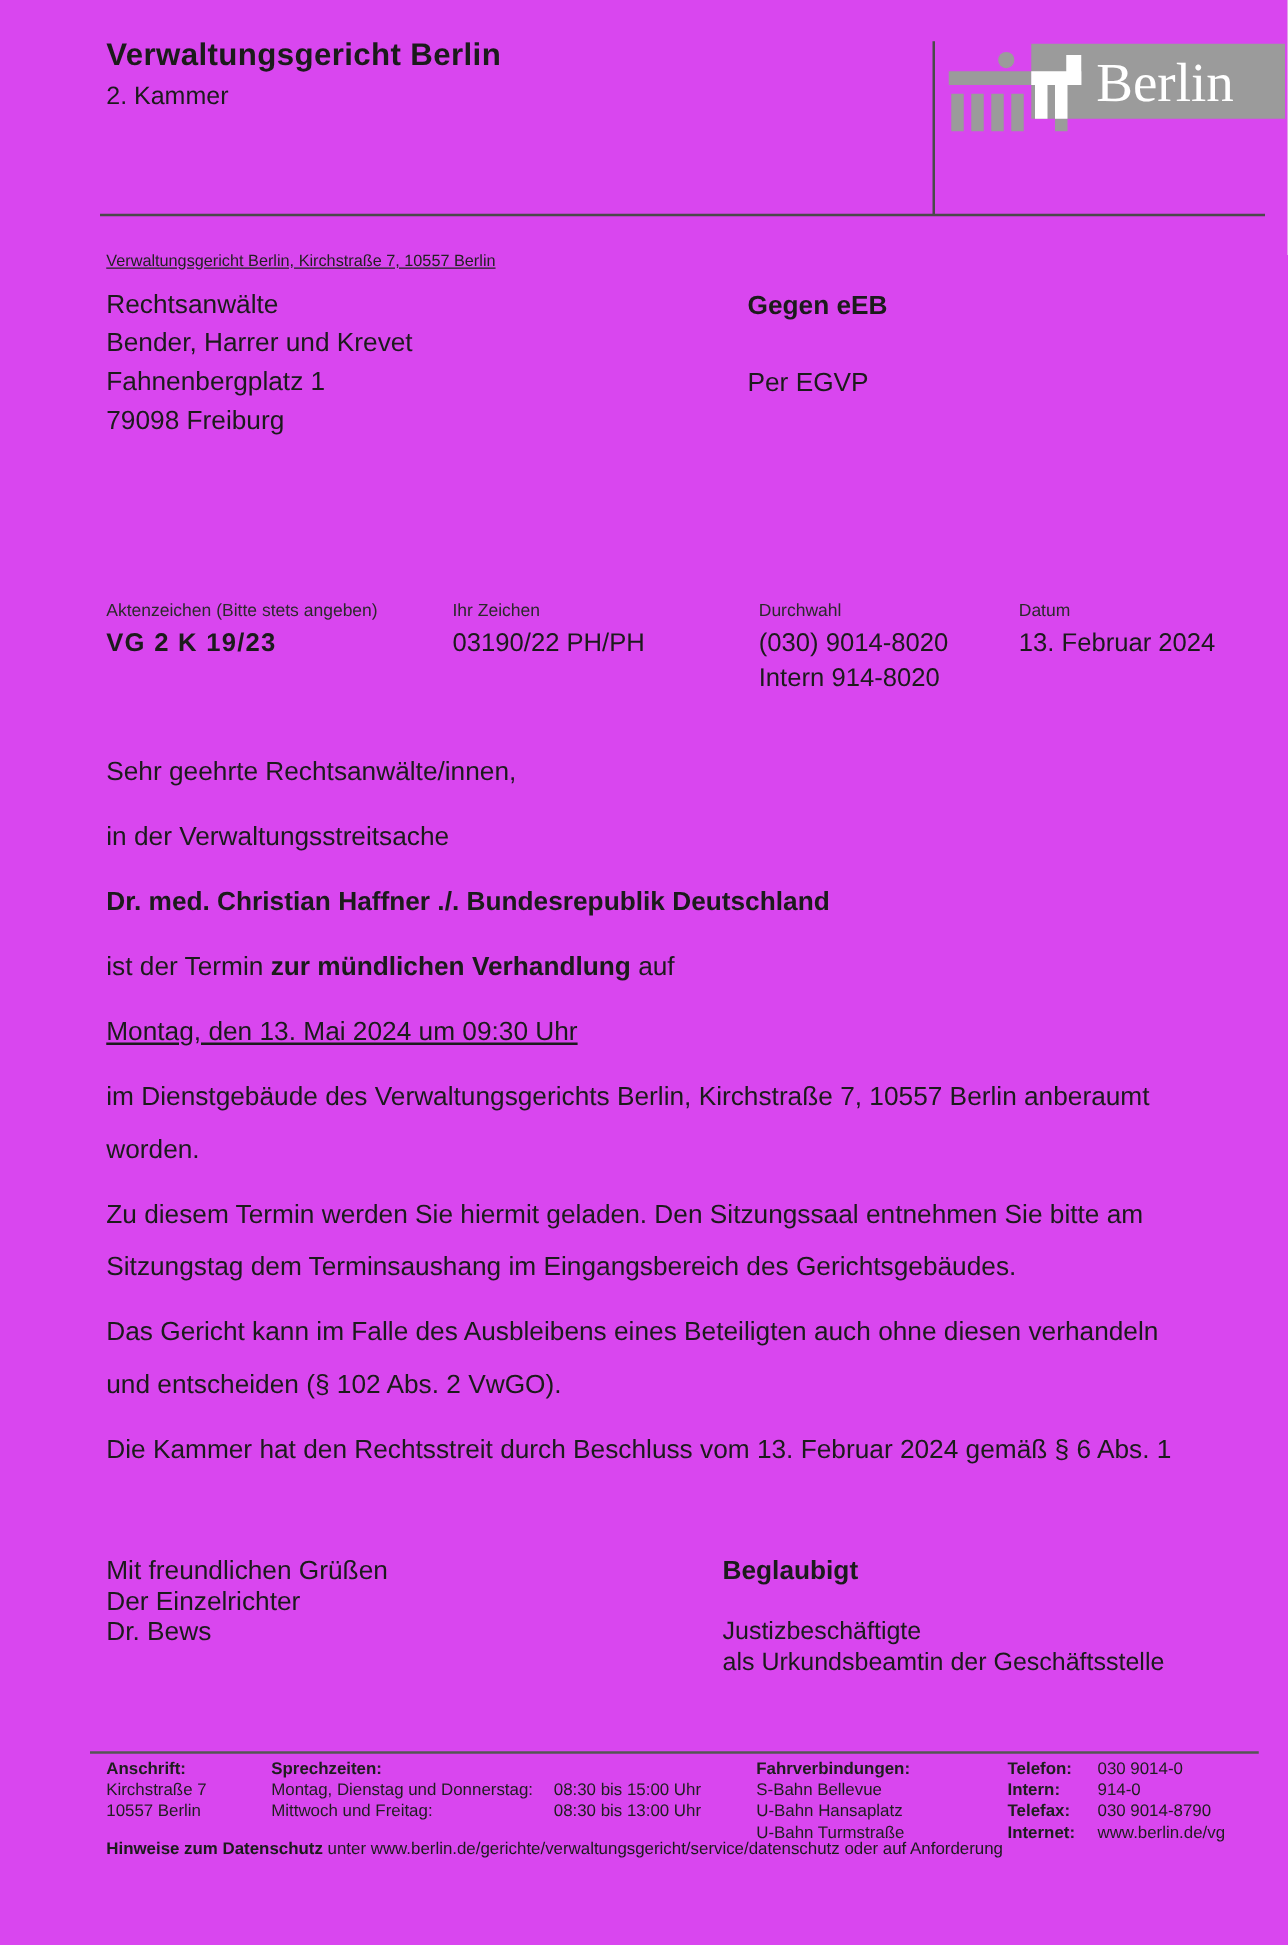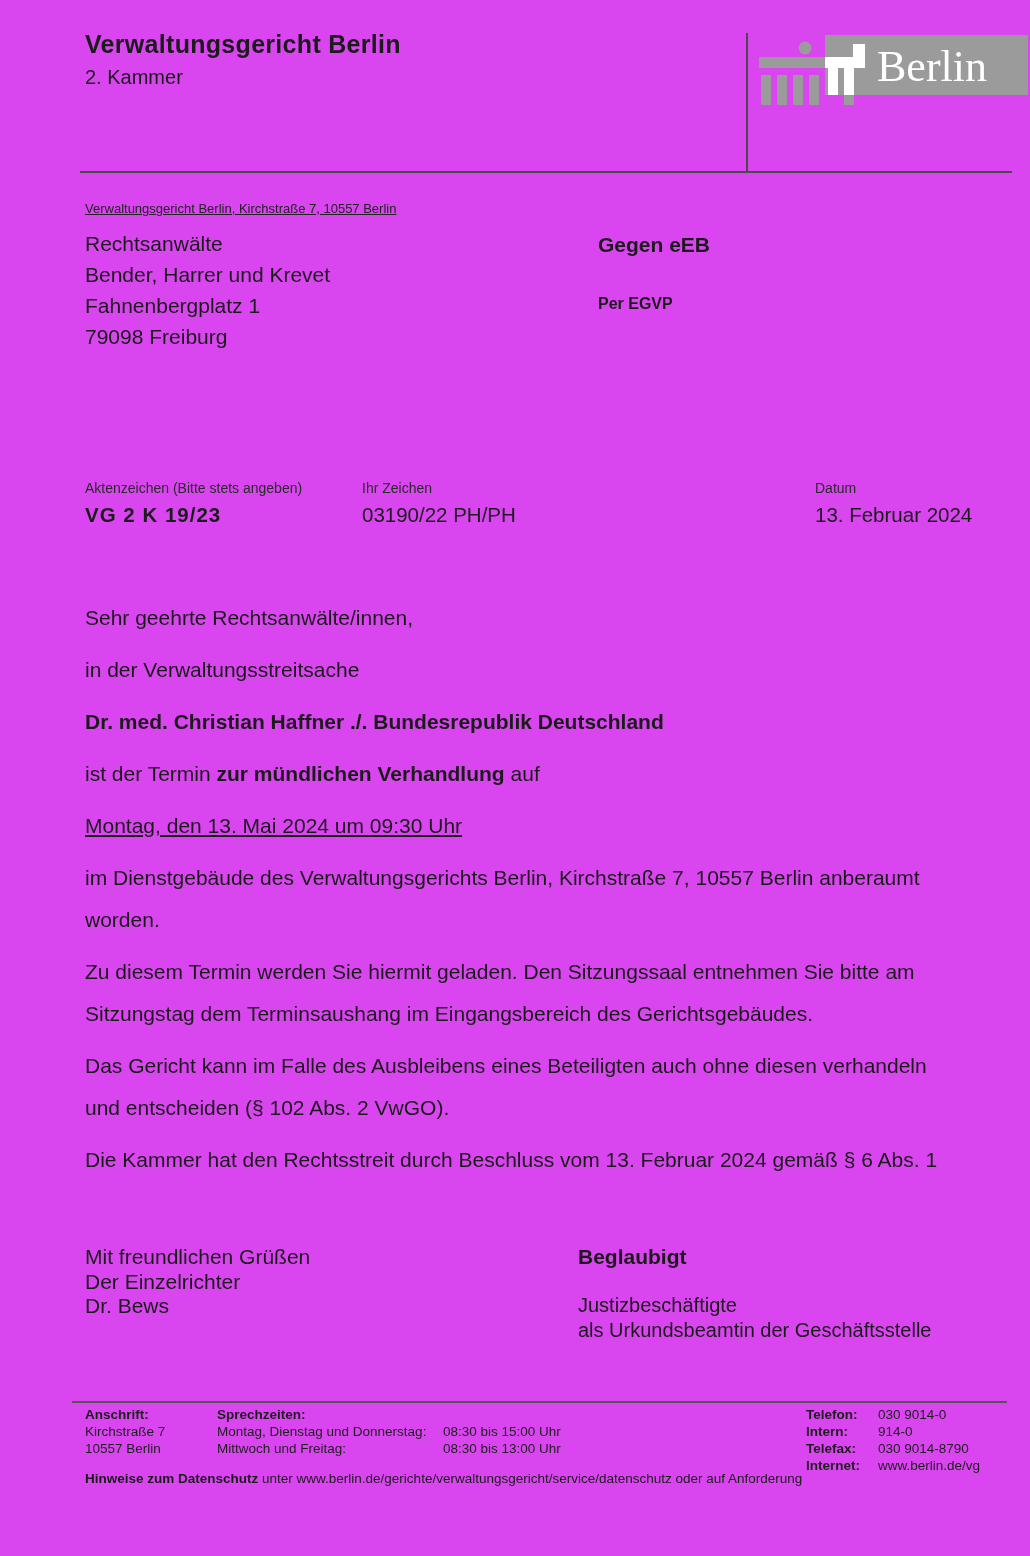--- a/index.html
+++ b/index.html
@@ -13,21 +13,21 @@
   .court-name{left:85px;top:30px;font-size:25px;font-weight:bold;letter-spacing:.3px;}
   .chamber{left:85px;top:66px;font-size:20px;}
   .v-rule{left:746px;top:33px;width:2px;height:139px;background:#4a4a4a;}
   .h-rule{left:80px;top:171px;width:932px;height:2px;background:#4a4a4a;}
   .logo{left:755px;top:33px;width:273px;height:75px;}
   
   .sender{left:85px;top:201px;font-size:13px;text-decoration:underline;color:#222;}
   
   .recipient{left:85px;top:228px;font-size:21px;line-height:31px;}
   .dispatch-gegen{left:598px;top:233px;font-size:21px;font-weight:bold;}
-  .dispatch-per{left:598px;top:295px;font-size:16px;font-weight:bold;}
+  .dispatch-per{left:598px;top:295px;font-size:21px;font-weight:normal;}
   
   .ref{top:480px;font-size:14px;color:#2a2a2a;}
   .ref .lab{display:block;margin-bottom:5px;}
   .ref .val{display:block;font-size:20.5px;color:#1b1b1b;line-height:28px;}
   .ref .val.strong{font-weight:bold;letter-spacing:1px;}
   .ref-c1{left:85px;}
   .ref-c2{left:362px;}
   .ref-c3{left:607px;}
   .ref-c4{left:815px;}
   
@@ -100,20 +100,25 @@
   <div class="abs dispatch-per">Per EGVP</div>
 
   <div class="abs ref ref-c1">
     <span class="lab">Aktenzeichen (Bitte stets angeben)</span>
     <span class="val strong">VG 2 K 19/23</span>
   </div>
   <div class="abs ref ref-c2">
     <span class="lab">Ihr Zeichen</span>
     <span class="val">03190/22 PH/PH</span>
   </div>
+  <div class="abs ref ref-c3">
+    <span class="lab">Durchwahl</span>
+    <span class="val">(030) 9014-8020</span>
+    <span class="val">Intern 914-8020</span>
+  </div>
   <div class="abs ref ref-c4">
     <span class="lab">Datum</span>
     <span class="val">13. Februar 2024</span>
   </div>
 
   <div class="abs body-block">
     <p>Sehr geehrte Rechtsanwälte/innen,</p>
     <p>in der Verwaltungsstreitsache</p>
     <p class="b">Dr. med. Christian Haffner ./. Bundesrepublik Deutschland</p>
     <p><span>ist der Termin </span><span class="b">zur mündlichen Verhandlung</span><span> auf</span></p>
@@ -159,20 +164,26 @@
     <div class="row">Montag, Dienstag und Donnerstag:</div>
     <div class="row">Mittwoch und Freitag:</div>
   </div>
 
   <div class="abs footer f-times">
     <div class="row">&nbsp;</div>
     <div class="row">08:30 bis 15:00 Uhr</div>
     <div class="row">08:30 bis 13:00 Uhr</div>
   </div>
 
+  <div class="abs footer f-fahr">
+    <div class="row fb">Fahrverbindungen:</div>
+    <div class="row">S-Bahn Bellevue</div>
+    <div class="row">U-Bahn Hansaplatz</div>
+    <div class="row">U-Bahn Turmstraße</div>
+  </div>
 
   <div class="abs footer f-contact-l">
     <div class="row fb">Telefon:</div>
     <div class="row fb">Intern:</div>
     <div class="row fb">Telefax:</div>
     <div class="row fb">Internet:</div>
   </div>
 
   <div class="abs footer f-contact-v">
     <div class="row">030 9014-0</div>

